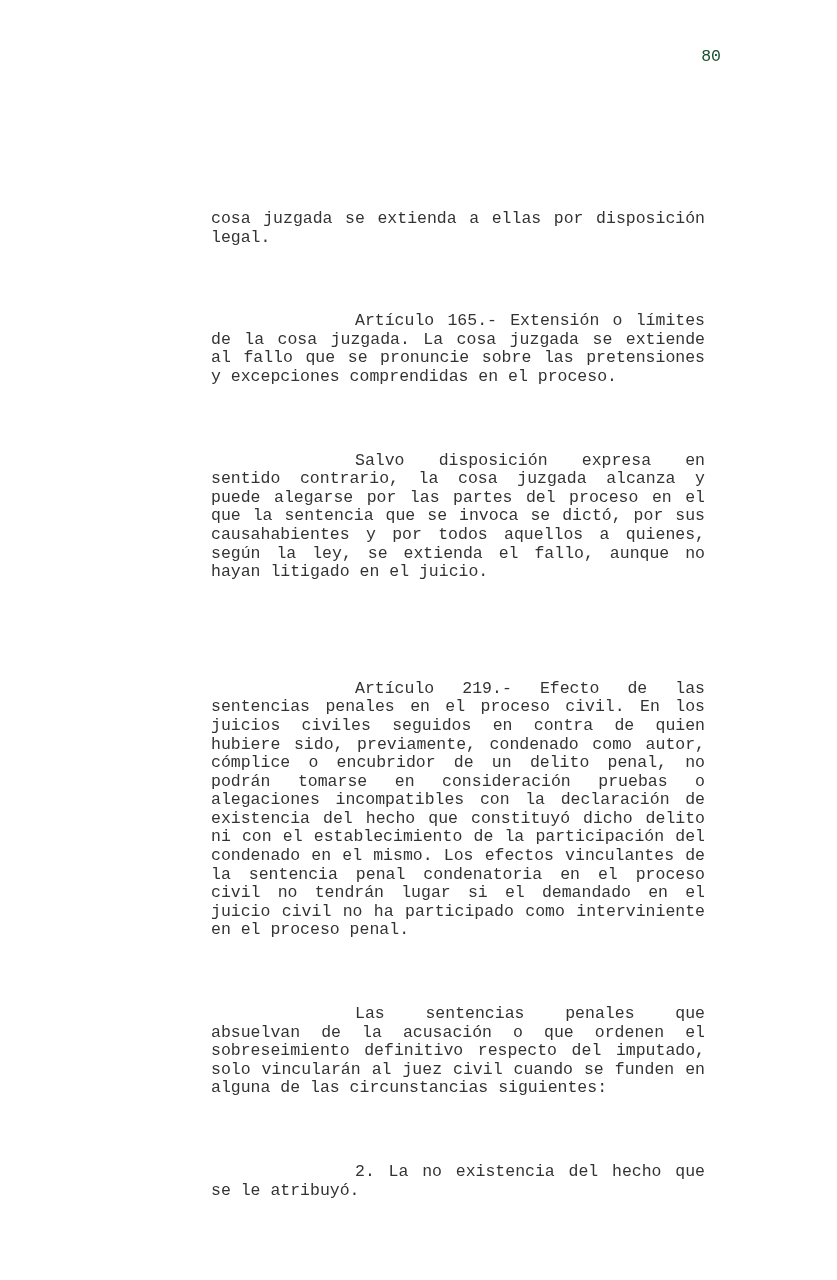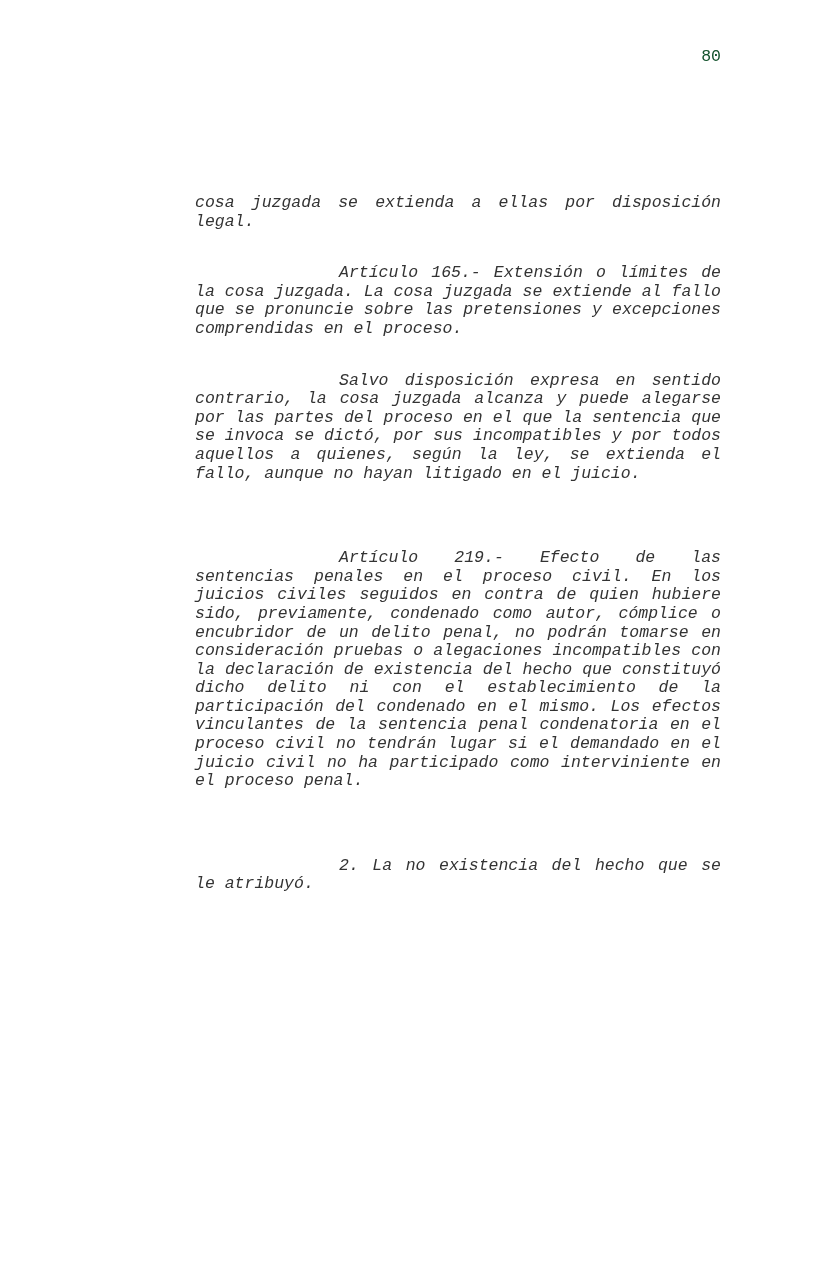--- a/index.html
+++ b/index.html
@@ -25,46 +25,46 @@
     }
     .content {
       position: absolute;
       left: 195px;
       top: 194px;
       width: 526px;
       font-size: 16.5px;
       line-height: 18.6px;
     }
     .para {
-      margin: 0;
+      margin: 16px;
       text-align: justify;
       text-align-last: left;
-      font-style: italic;
     }
     .para.indent {
       text-indent: 144px;
     }
     .gap { height: 33px; }
   </style>
 </head>
 <body>
 
 <div class="page-number">80</div>
 
 <div class="content">
   <p class="para">cosa juzgada se extienda a ellas por disposición legal.</p>
   <div class="gap"></div>
 
   <p class="para indent">Artículo 165.- Extensión o límites de la cosa juzgada. La cosa juzgada se extiende al fallo que se pronuncie sobre las pretensiones y excepciones comprendidas en el proceso.</p>
   <div class="gap"></div>
 
-  <p class="para indent">Salvo disposición expresa en sentido contrario, la cosa juzgada alcanza y puede alegarse por las partes del proceso en el que la sentencia que se invoca se dictó, por sus incompatibles y por todos aquellos a quienes, según la ley, se extienda el fallo, aunque no hayan litigado en el juicio.</p>
+  <p class="para indent">Salvo disposición expresa en sentido contrario, la cosa juzgada alcanza y puede alegarse por las partes del proceso en el que la sentencia que se invoca se dictó, por sus causahabientes y por todos aquellos a quienes, según la ley, se extienda el fallo, aunque no hayan litigado en el juicio.</p>
   <div class="gap"></div>
 
   <div class="gap"></div>
 
   <p class="para indent">Artículo 219.- Efecto de las sentencias penales en el proceso civil. En los juicios civiles seguidos en contra de quien hubiere sido, previamente, condenado como autor, cómplice o encubridor de un delito penal, no podrán tomarse en consideración pruebas o alegaciones incompatibles con la declaración de existencia del hecho que constituyó dicho delito ni con el establecimiento de la participación del condenado en el mismo. Los efectos vinculantes de la sentencia penal condenatoria en el proceso civil no tendrán lugar si el demandado en el juicio civil no ha participado como interviniente en el proceso penal.</p>
   <div class="gap"></div>
 
+  <p class="para indent">Las sentencias penales que absuelvan de la acusación o que ordenen el sobreseimiento definitivo respecto del imputado, solo vincularán al juez civil cuando se funden en alguna de las circunstancias siguientes:</p>
   <div class="gap"></div>
 
   <p class="para indent">2. La no existencia del hecho que se le atribuyó.</p>
 </div>
 
 </body></html>

